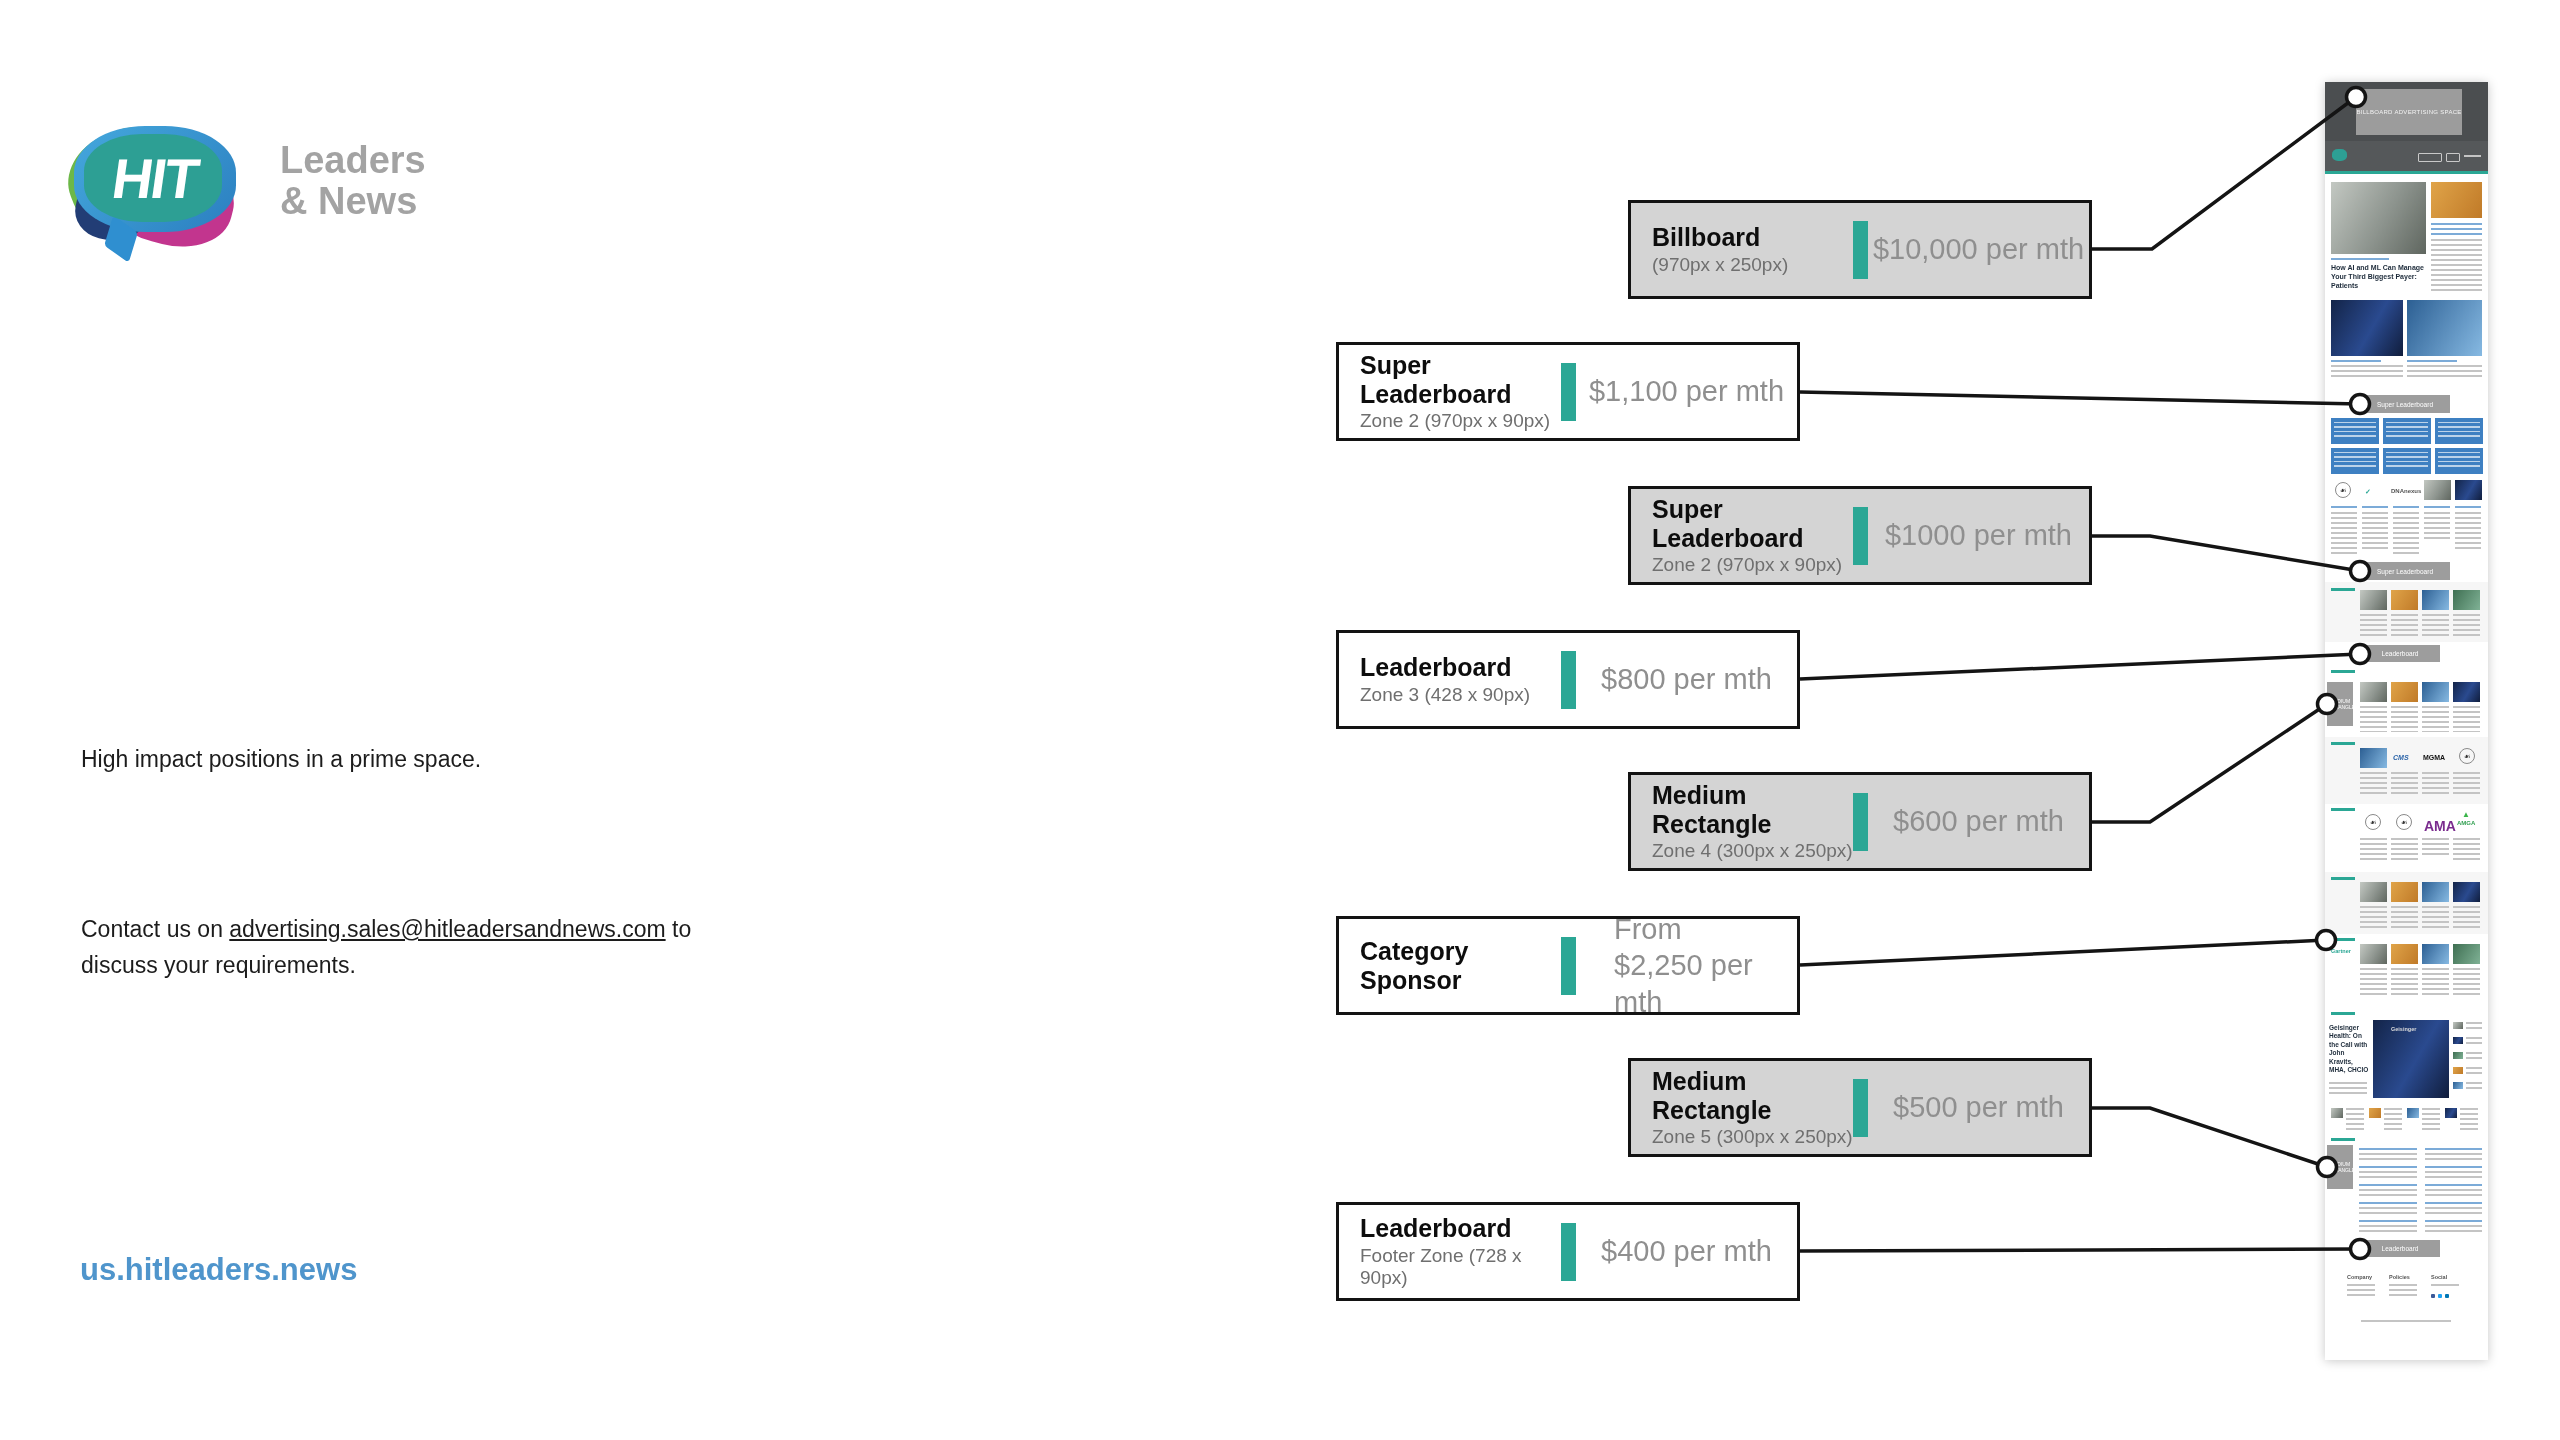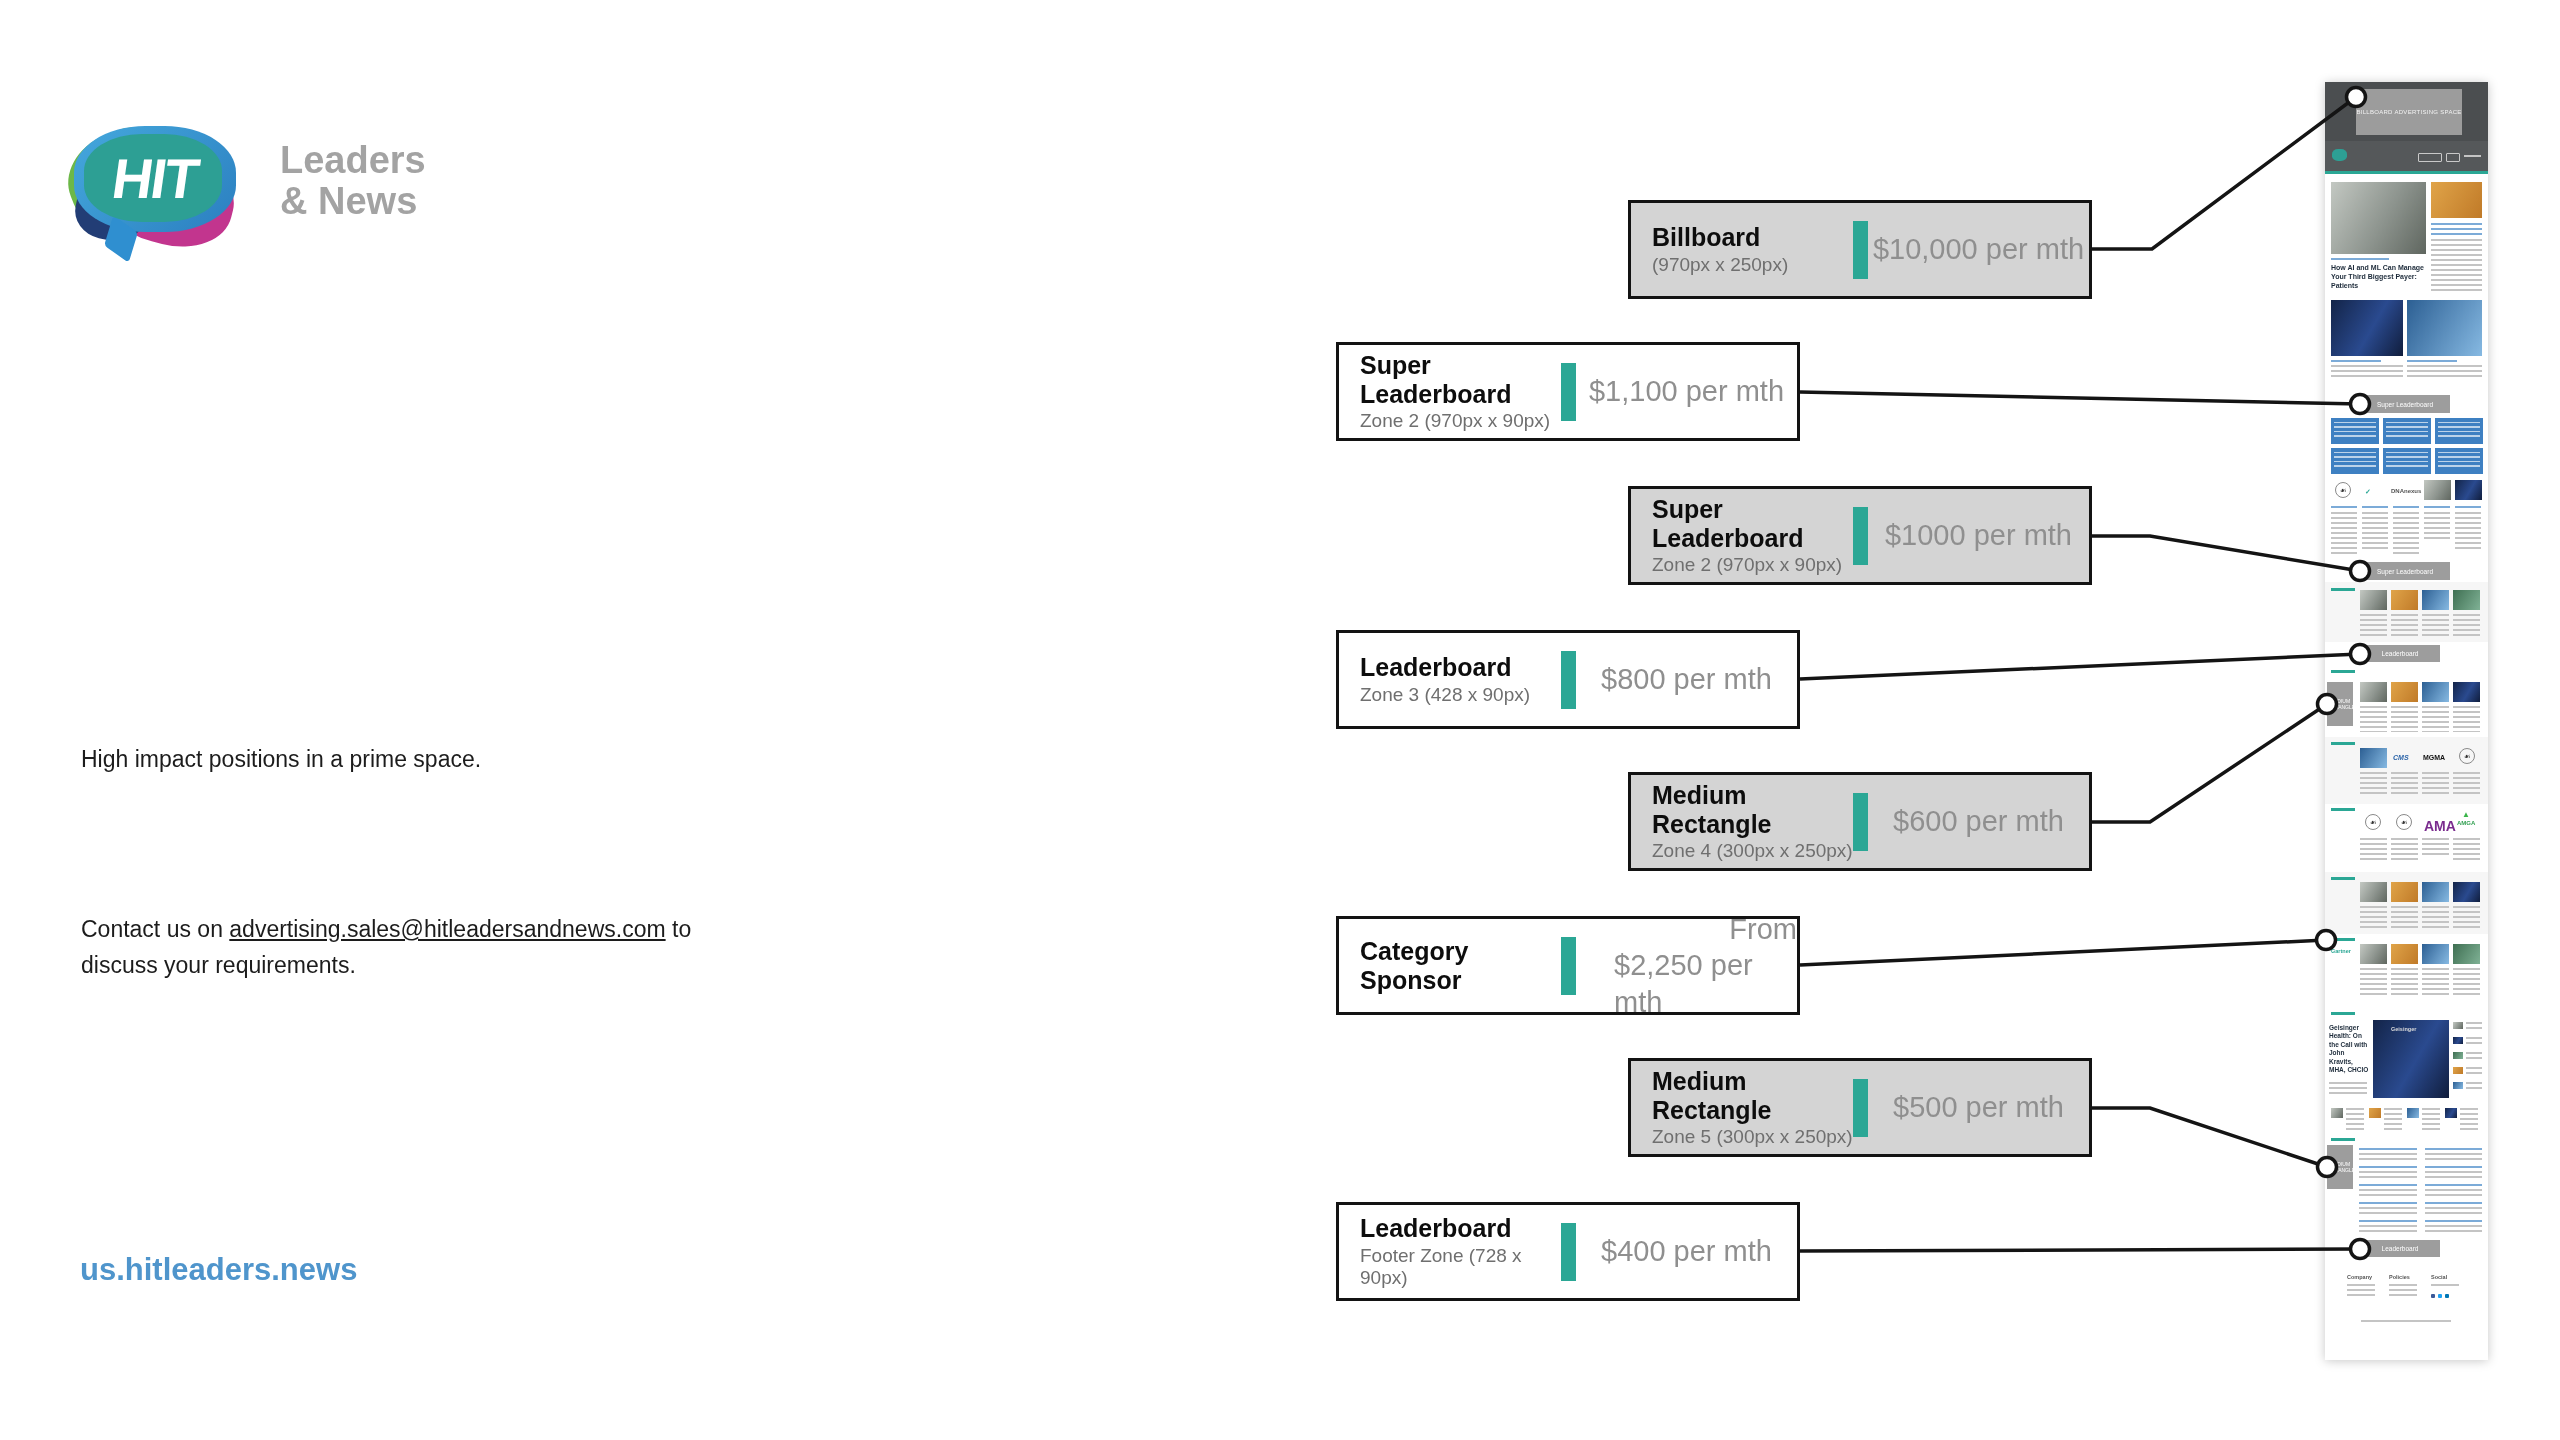--- a/index.html
+++ b/index.html
@@ -31,21 +31,21 @@
   .slot { position:absolute; width:464px; height:99px; border:3px solid #131313; background:#ffffff;
           display:flex; align-items:center; }
   .slot.shaded { background:#d4d4d4; }
   .slot-text { padding-left:21px; width:222px; flex-shrink:0; }
   .slot-name { font-size:25px; font-weight:bold; color:#0d0d0d; line-height:1.15; }
   .slot-zone { font-size:19px; color:#6f6f6f; margin-top:2px; }
   .slot-zone:empty { display:none; }
   .slot-bar  { width:15px; height:58px; background:#2ba795; flex-shrink:0; }
   .slot-price { flex:1; text-align:center; font-size:29px; color:#8f8f8f; line-height:1.25; }
   .slot-price.left-align { text-align:left; padding-left:38px; }
-  .price-prefix { display:block;text-align:right; }
+  .price-prefix { display:block; }
   .price-prefix:empty { display:none; }
 
   
   .conn { position:absolute; left:0; top:0; width:2560px; height:1440px; pointer-events:none; }
 
   
   .pv { position:absolute; left:2325px; top:82px; width:163px; height:1278px; background:#fff;
         box-shadow:0 1px 10px rgba(0,0,0,.22); font-family:"Liberation Sans", sans-serif; }
   .pv-header { position:absolute; left:0; top:0; width:163px; height:59px; background:#4b4e50; }
   .pv-billboard { position:absolute; left:31px; top:7px; width:106px; height:46px; background:#9c9c9c;

